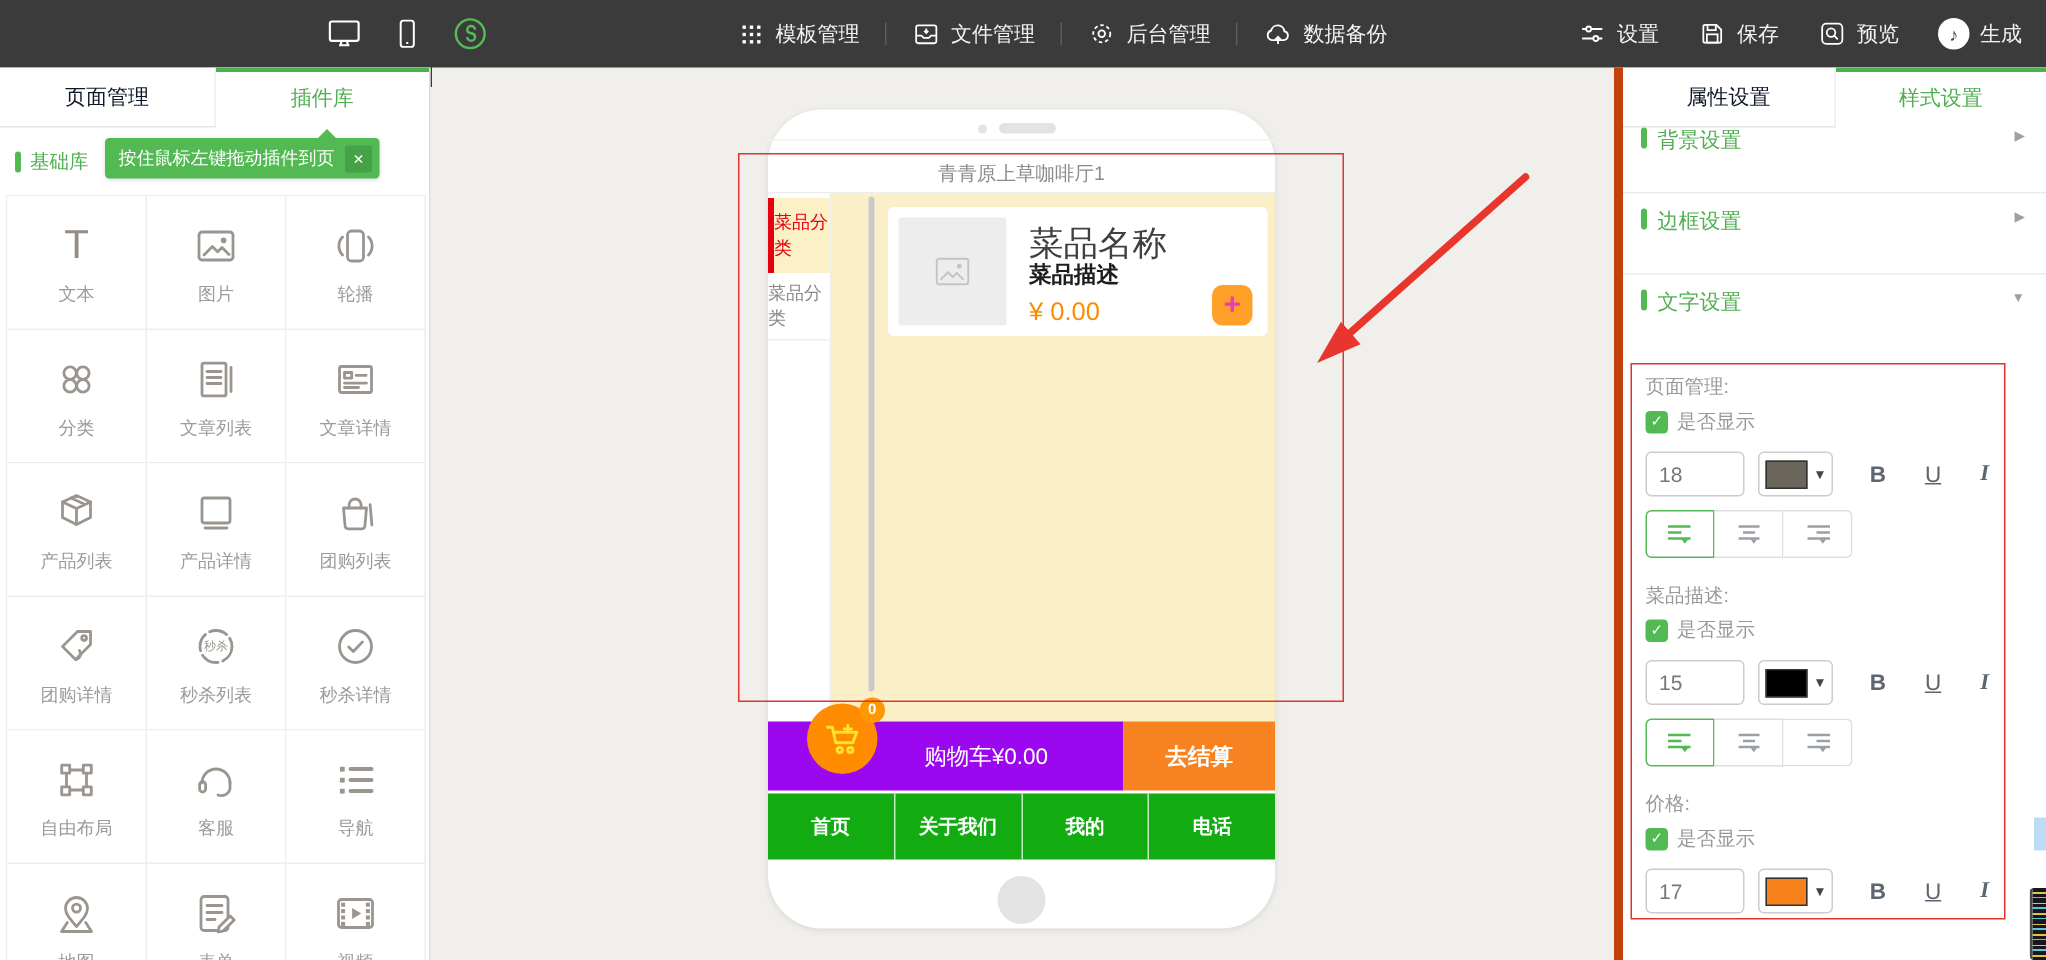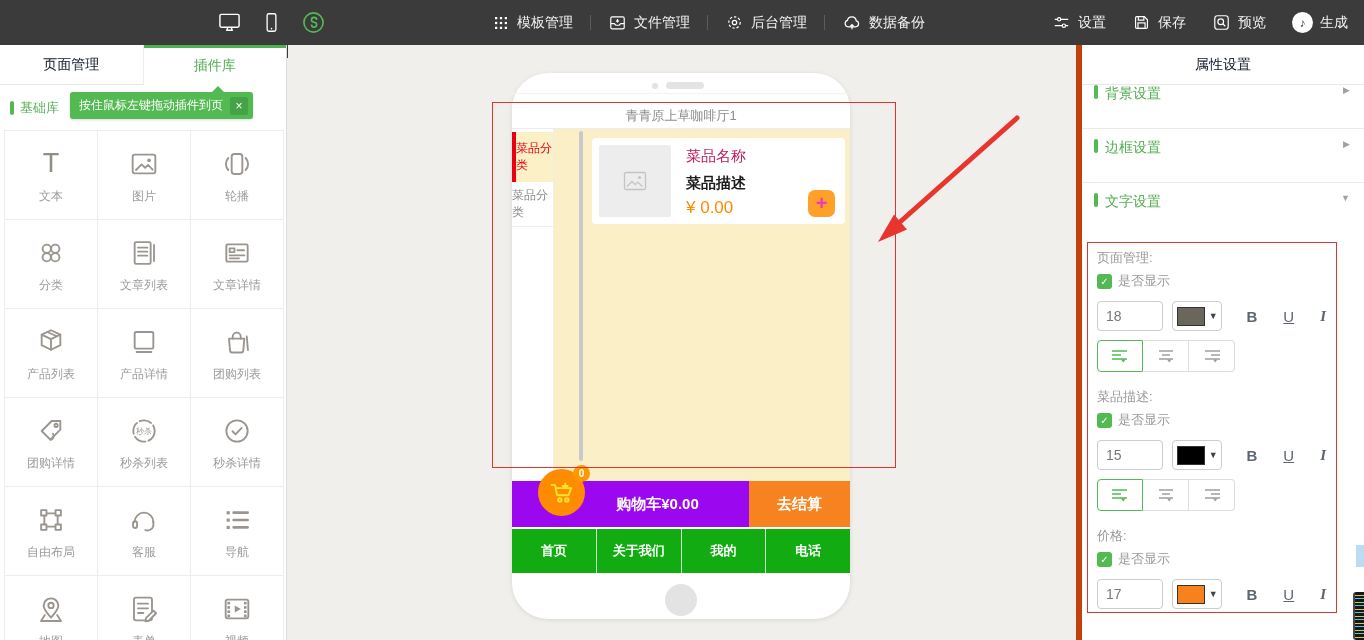--- a/index.html
+++ b/index.html
@@ -44,26 +44,26 @@
   .ph-title { position:absolute; top:29px; left:0; right:0; height:27px; line-height:27px; text-align:center; font-size:13px; color:#8c8c8c; border-bottom:1px solid #ececec; background:#fff; }
   .ph-content { position:absolute; top:56px; left:0; right:0; height:352px; background:#fbefc7; }
   .menu-col { position:absolute; left:0; top:0; bottom:0; width:42px; background:#fff; border-right:1px solid #eee; }
   .menu-item { display:flex; align-items:center; justify-content:center; font-size:12px; }
   .menu-item.active { margin-top:3px; height:50px; background:#fcf0c6; border-left:4px solid #e60012; color:#e60012; }
   .menu-item.plain { height:45px; background:#fff; color:#8a8a8a; border-bottom:1px solid #eee; }
   .ph-scrollbar { position:absolute; left:67px; top:2px; width:4px; height:330px; background:#c9c9c9; border-radius:2px; }
   .dish-card { position:absolute; left:80px; top:9px; width:253px; height:86px; background:#fff; border-radius:4px; }
   .dish-img { position:absolute; left:7px; top:7px; width:72px; height:72px; background:#ededed; border-radius:2px; display:flex; align-items:center; justify-content:center; }
   .dish-img svg { width:24px; height:20px; stroke:#c4c4c4; fill:none; stroke-width:1.3; }
-  .dish-name { position:absolute; left:94px; top:9px; font-size:15px; color:#be185d; }
+  .dish-name { position:absolute; left:94px; top:9px; font-size:23px; color:#404040; }
   .dish-desc { position:absolute; left:94px; top:36px; font-size:15px; font-weight:700; color:#1d1d1d; }
   .dish-price { position:absolute; left:94px; top:60px; font-size:17px; color:#fb8c00; }
   .dish-add { position:absolute; right:10px; bottom:7px; width:27px; height:27px; background:#ffa028; border-radius:7px; display:flex; align-items:center; justify-content:center; color:#e83bbd; font-size:20px; font-weight:700; cursor:pointer; }
   .cart-row { position:absolute; top:408px; left:0; width:338px; height:46px; display:flex; }
-  .cart-purple { width:237px; background:#9b08ef; color:#fff; font-size:15px; font-weight:700; display:flex; align-items:center; justify-content:center; padding-left:54px; }
+  .cart-purple { width:237px; background:#9b08ef; color:#fff; font-size:15px; font-weight:400; display:flex; align-items:center; justify-content:center; padding-left:54px; }
   .cart-orange { flex:1; background:#f78220; color:#fff; font-size:15px; font-weight:700; display:flex; align-items:center; justify-content:center; cursor:pointer; }
   .cart-circle { position:absolute; left:26px; top:396px; width:47px; height:47px; border-radius:50%; background:#ff8c00; display:flex; align-items:center; justify-content:center; z-index:3; cursor:pointer; }
   .cart-circle svg { width:26px; height:24px; stroke:#ffe32b; fill:none; stroke-width:1.8; stroke-linecap:round; stroke-linejoin:round; }
   .cart-badge { position:absolute; left:61px; top:392px; width:17px; height:17px; border-radius:50%; background:#ff9800; color:#fff; font-size:10px; font-weight:700; display:flex; align-items:center; justify-content:center; z-index:4; }
   .ph-nav { position:absolute; top:456px; left:0; width:338px; height:44px; background:#12ac12; display:flex; }
   .ph-nav .nitem { flex:1; display:flex; align-items:center; justify-content:center; color:#fff; font-size:13px; font-weight:700; border-right:1px solid rgba(255,255,255,.75); cursor:pointer; }
   .ph-nav .nitem:last-child { border-right:none; }
   .home-circle { position:absolute; left:153px; top:511px; width:32px; height:32px; border-radius:50%; background:#e3e3e3; cursor:pointer; }
   .red-rect { position:absolute; left:204px; top:57px; width:404px; height:366px; border:1px solid #e0352c; z-index:6; pointer-events:none; }
   .arrow-svg { position:absolute; left:0; top:0; z-index:7; pointer-events:none; }
@@ -482,20 +482,21 @@
     <div class="red-rect"></div>
     <svg class="arrow-svg" width="788" height="595">
       <line x1="729" y1="73" x2="612" y2="177" stroke="#e8352d" stroke-width="5" stroke-linecap="round"></line>
       <polygon points="590,197 619,184.5 606,169.5" fill="#e8352d"></polygon>
     </svg>
   </div>
 
   <div class="right-panel">
     <div class="tabs">
       <div class="tab">属性设置</div>
+      <div class="tab active">样式设置</div>
     </div>
 
     <div class="sec">
       <span class="green-pill"></span>
       <span class="lbl">背景设置</span>
       <span class="arr">▶</span>
     </div>
     <div class="sec">
       <span class="green-pill"></span>
       <span class="lbl">边框设置</span>

